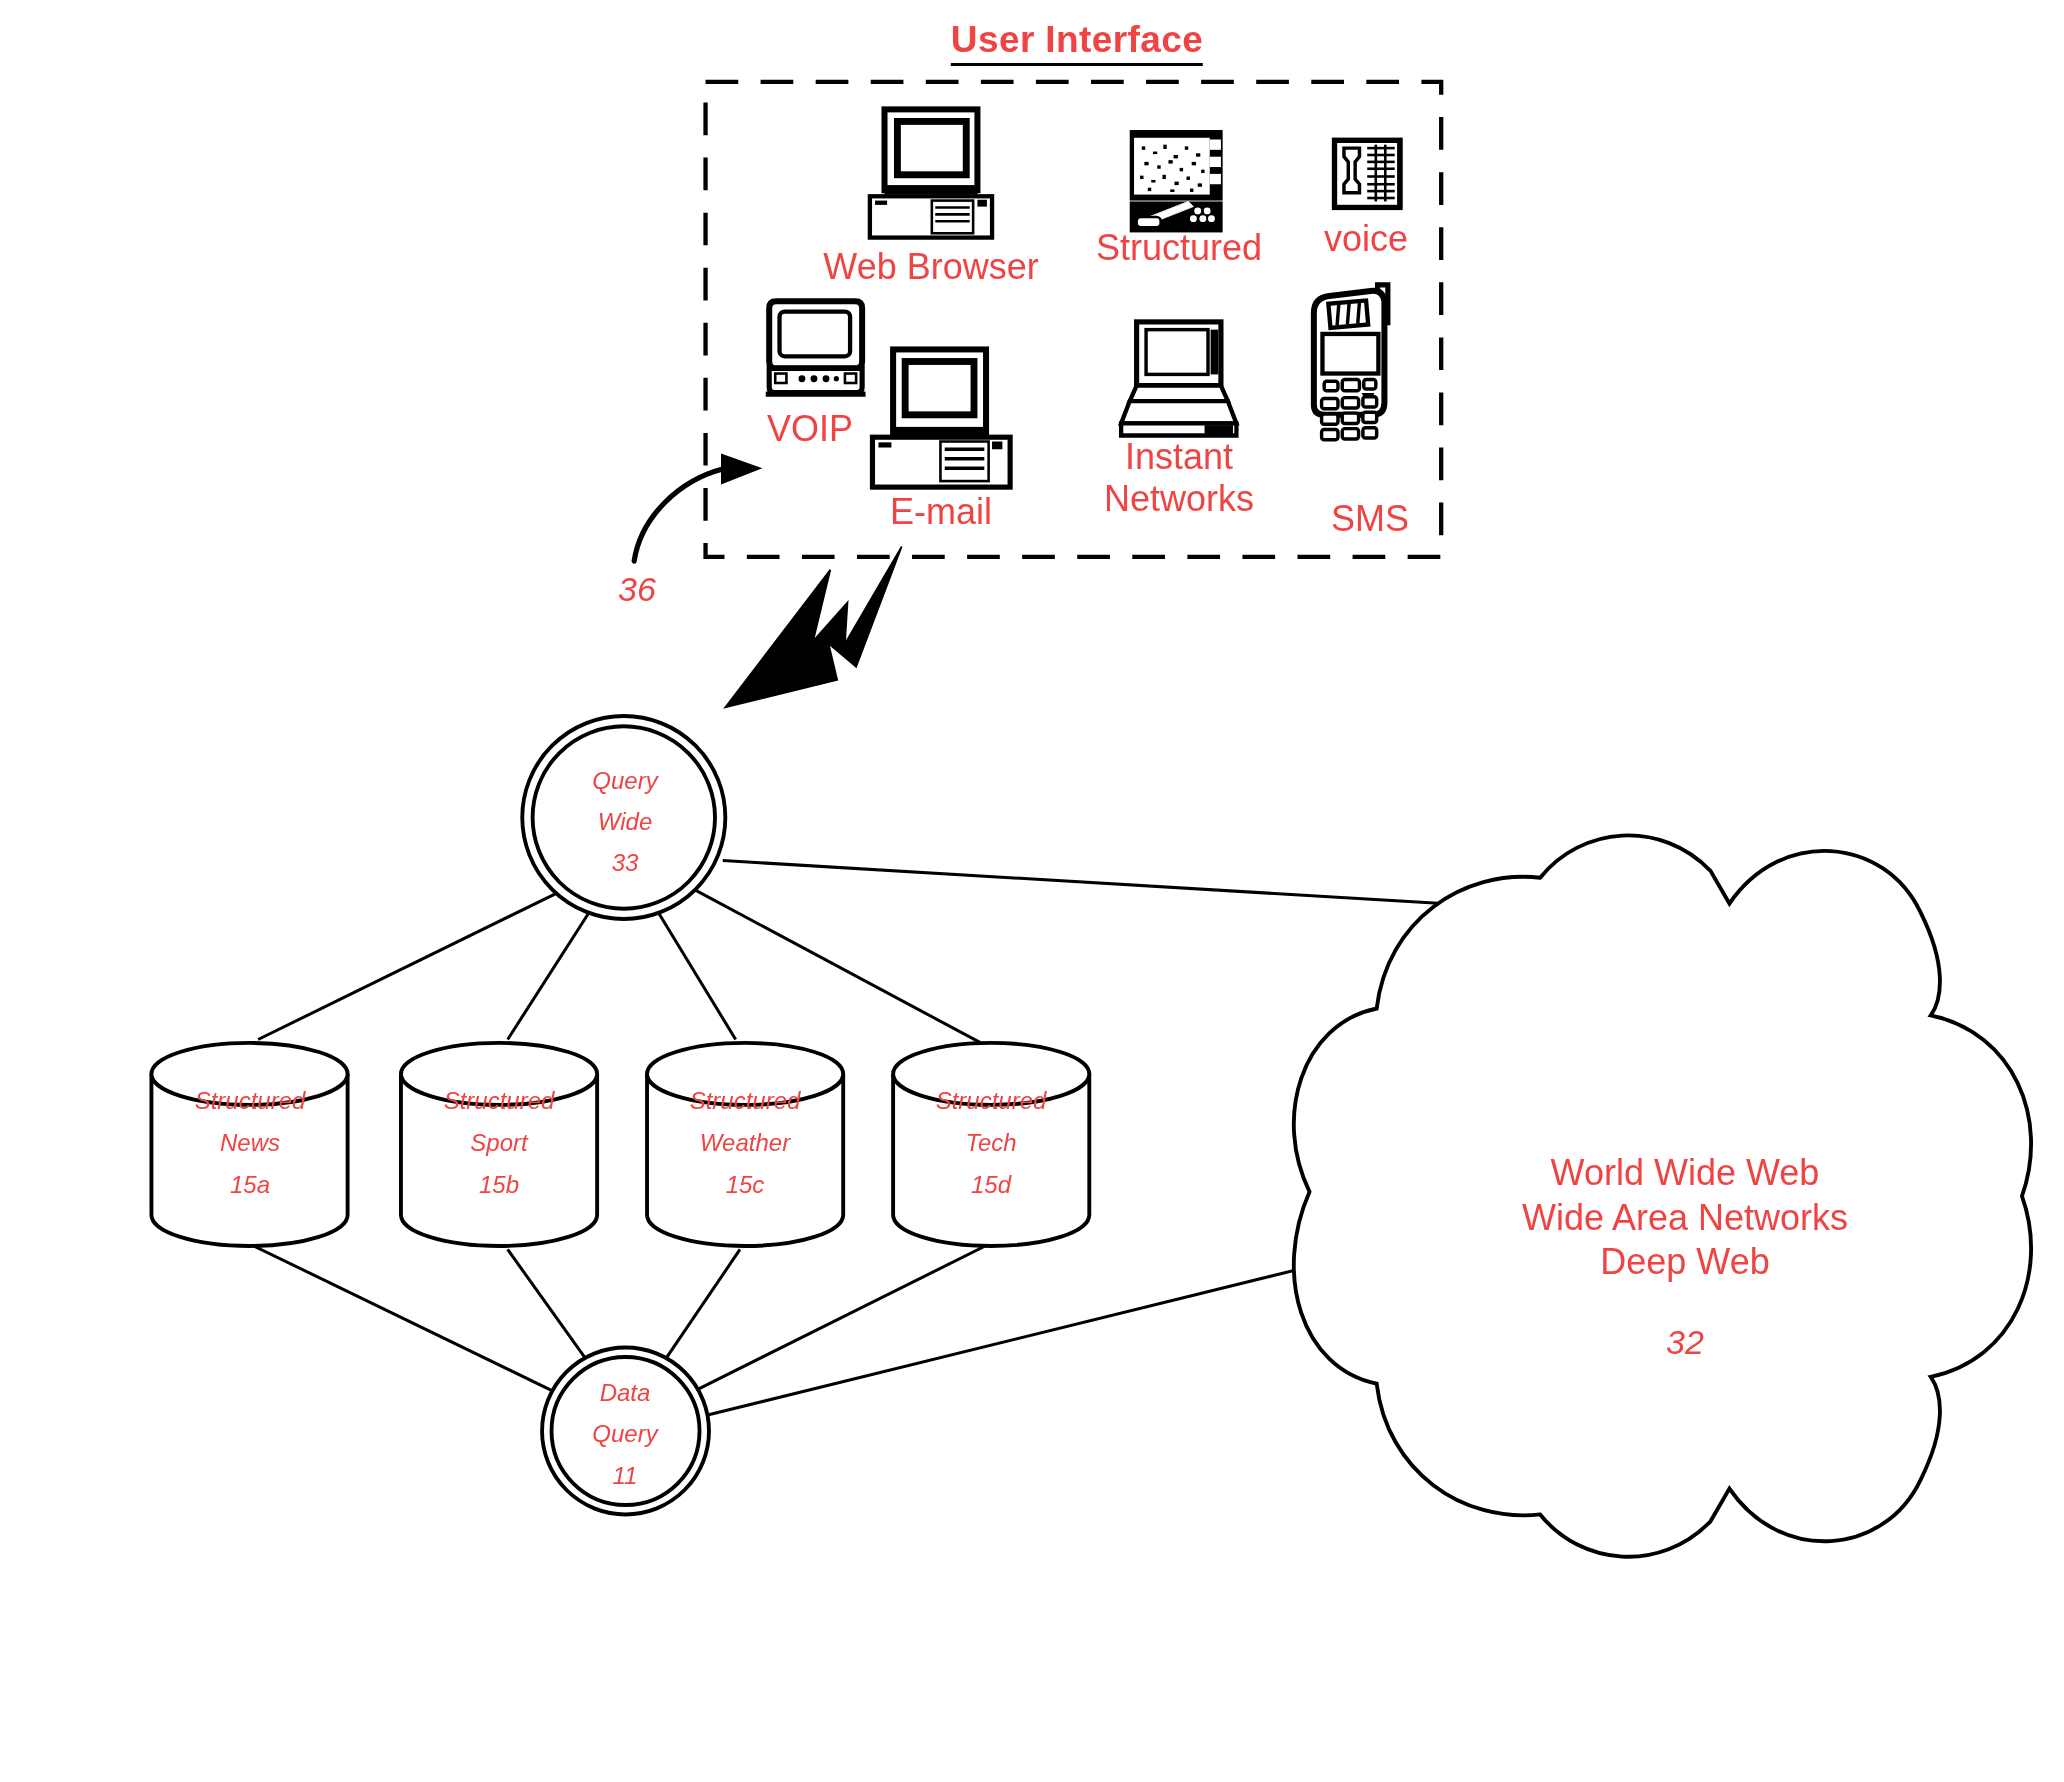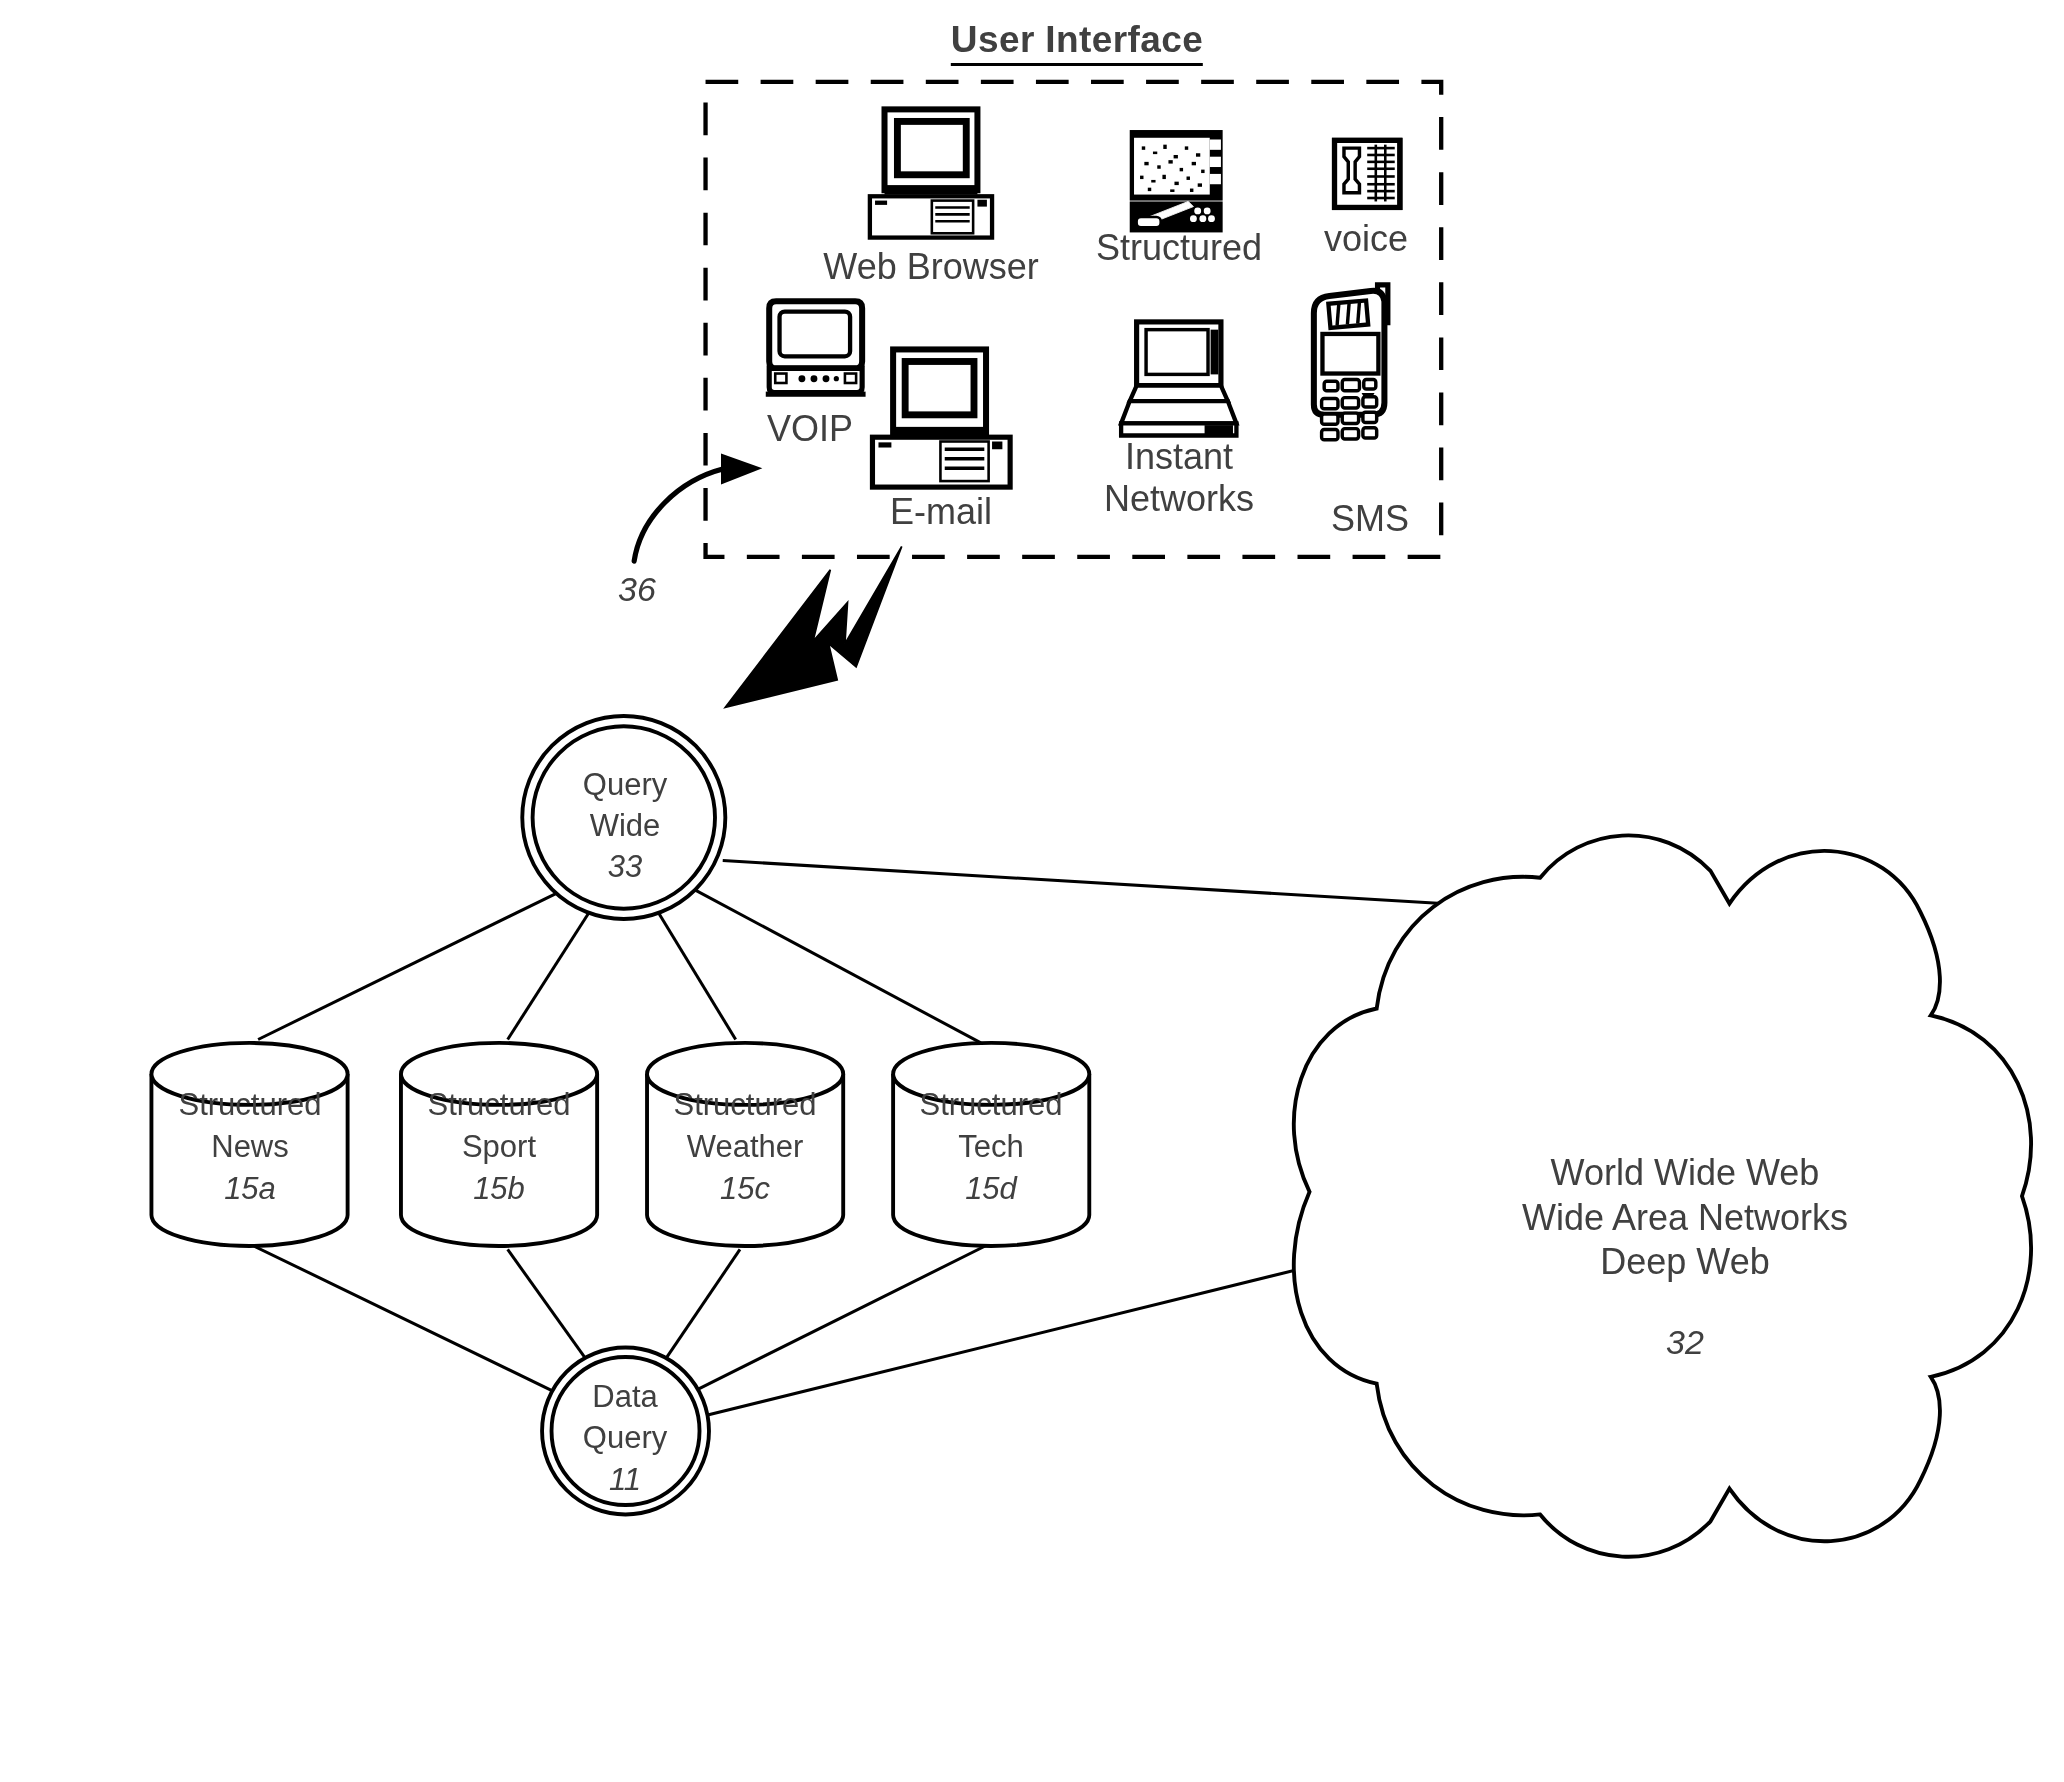--- a/index.html
+++ b/index.html
@@ -25,34 +25,34 @@
     position: absolute;
     left: 0; top: 0;
     width: 2065px;
     height: 1783px;
     overflow: visible;
   }
   .txt {
     position: absolute;
     white-space: pre;
     font-family: "Liberation Sans", sans-serif;
-    color: #404040;
+    color: #ef4444;
     line-height: 1.12;
   }
   .ctr { text-align: center; transform: translateX(-50%); }
   .ital { font-style: italic; }
   .ui-title {
     font-size: 37px;
     font-weight: bold;
     letter-spacing: 0.4px;
     border-bottom: 3.4px solid #000;
     padding-bottom: 2.6px;
   }
   .icon-label { font-size: 36px; }
-  .node-label { font-size: 31px; }
+  .node-label { font-size: 24px; font-style: italic; }
   .cloud-label { font-size: 36px; }
   .ref-num { font-size: 34px; font-style: italic; }
 </style>
 </head>
 <body>
 
 <div id="stage">
 
   <svg class="layer" viewBox="0 0 2400 2072">
 

